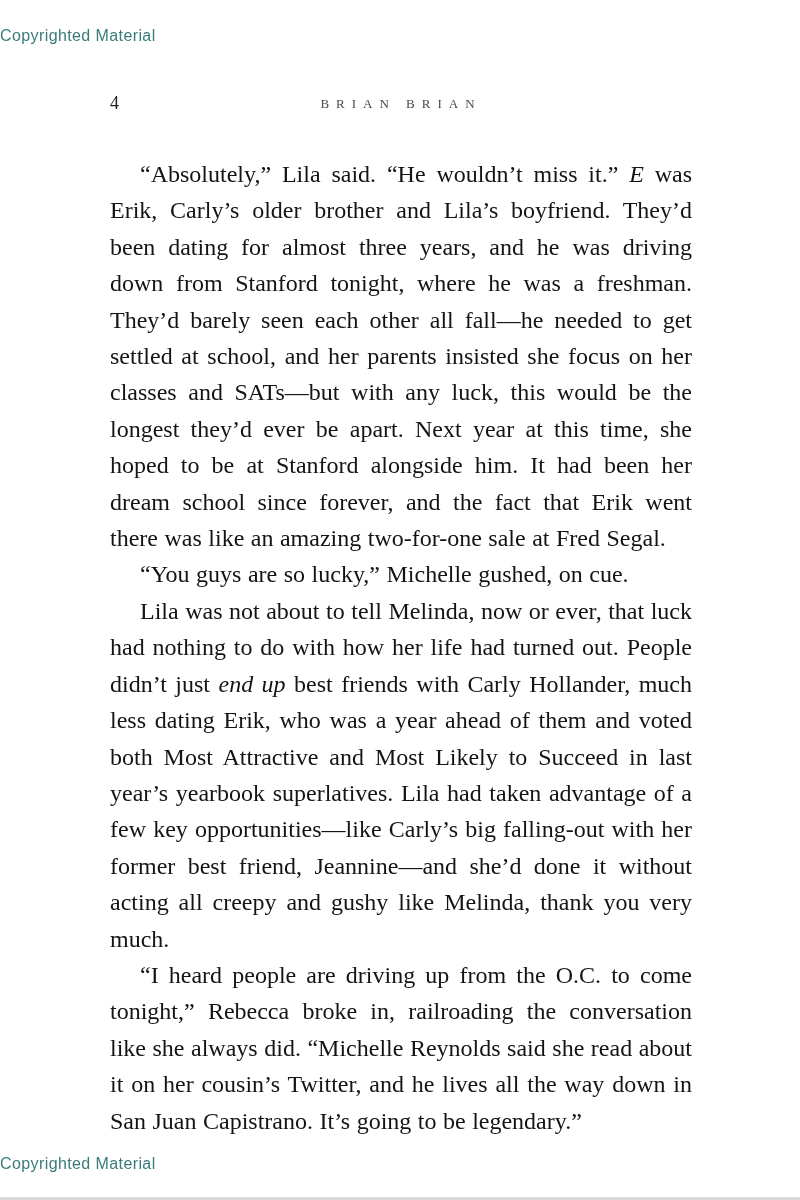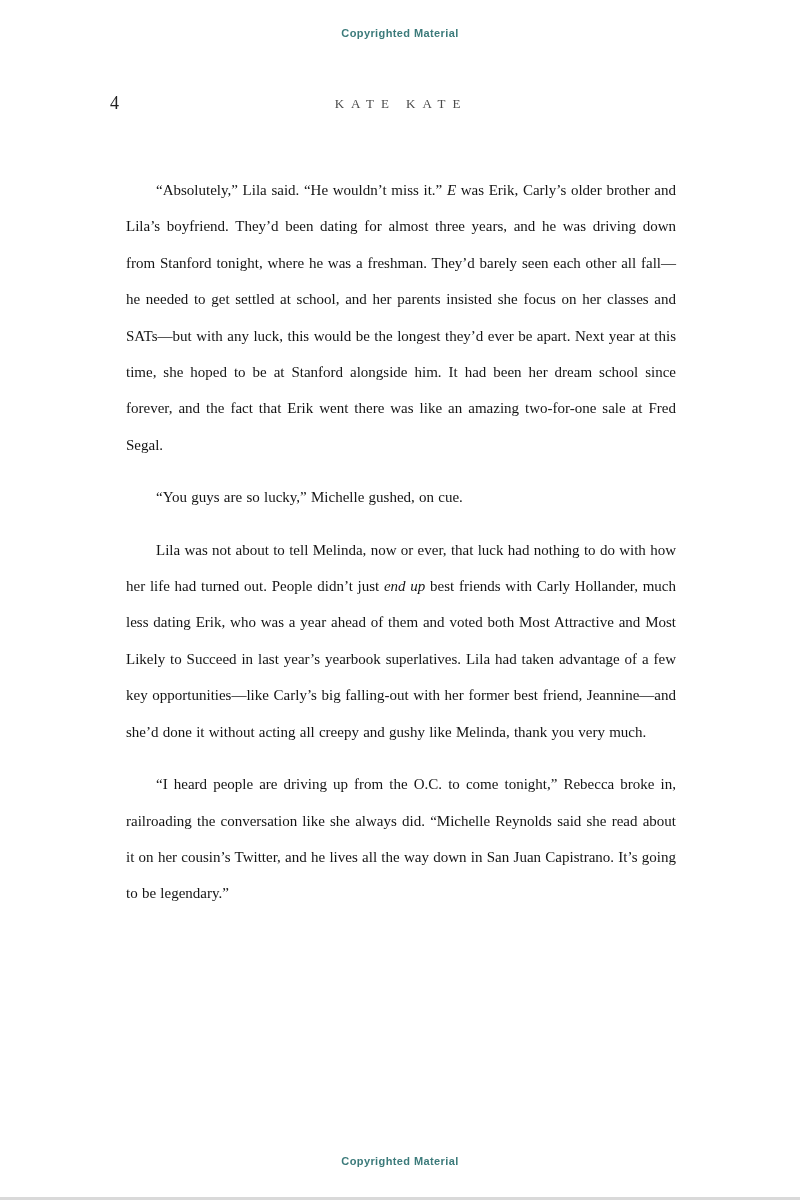--- a/index.html
+++ b/index.html
@@ -12,24 +12,23 @@
     width: 800px;
     height: 1200px;
     background: #ffffff;
     overflow: hidden;
     font-family: "Liberation Serif", serif;
   }
   .copyright {
     position: absolute;
     left: 0;
     width: 100%;
-    text-align: center;
     font-family: "Liberation Sans", sans-serif;
-    font-weight: bold;
-    font-size: 11px;
+    font-weight: normal;
+    font-size: 16px;
     letter-spacing: 0.4px;
   }
   .copyright.top { top: 27px; }
   .copyright.bottom { top: 1155px; }
 
   .page-header {
     position: absolute;
     top: 93px;
     left: 110px;
     width: 582px;
@@ -53,26 +52,26 @@
     padding-top: 3px;
   }
 
   .body-text {
     position: absolute;
     top: 156px;
     left: 110px;
     width: 582px;
   }
   .body-text p {
-    margin: 16px;
+    margin: 0;
     padding: 0;
     text-align: justify;
     text-indent: 30px;
     font-family: "Liberation Serif", serif;
-    font-size: 15px;
+    font-size: 24px;
     line-height: 36.4px;
     color: #141414;
     word-spacing: 0.5px;
   }
   .body-text p span.italic {
     font-style: italic;
   }
 
   .page-edge {
     position: absolute;
@@ -85,21 +84,21 @@
 </style>
 </head>
 <body>
 
 <div class="page">
 
   <div class="copyright top" style="color: rgb(59, 122, 122);">Copyrighted Material</div>
 
   <div class="page-header">
     <span class="page-number">4</span>
-    <span class="running-header" style="color: rgb(74, 74, 74);">KATE KATE</span>
+    <span class="running-header" style="color: rgb(74, 74, 74);">BRIAN BRIAN</span>
   </div>
 
   <div class="body-text">
       <p><span>“Absolutely,” Lila said. “He wouldn’t miss it.” </span><span class="italic">E</span><span> was Erik, Carly’s older brother and Lila’s boyfriend. They’d been dating for almost three years, and he was driving down from Stanford tonight, where he was a freshman. They’d barely seen each other all fall—he needed to get settled at school, and her parents insisted she focus on her classes and SATs—but with any luck, this would be the longest they’d ever be apart. Next year at this time, she hoped to be at Stanford alongside him. It had been her dream school since forever, and the fact that Erik went there was like an amazing two-for-one sale at Fred Segal.</span></p>
       <p><span>“You guys are so lucky,” Michelle gushed, on cue.</span></p>
       <p><span>Lila was not about to tell Melinda, now or ever, that luck had nothing to do with how her life had turned out. People didn’t just </span><span class="italic">end up</span><span> best friends with Carly Hollander, much less dating Erik, who was a year ahead of them and voted both Most Attractive and Most Likely to Succeed in last year’s yearbook superlatives. Lila had taken advantage of a few key opportunities—like Carly’s big falling-out with her former best friend, Jeannine—and she’d done it without acting all creepy and gushy like Melinda, thank you very much.</span></p>
       <p><span>“I heard people are driving up from the O.C. to come tonight,” Rebecca broke in, railroading the conversation like she always did. “Michelle Reynolds said she read about it on her cousin’s Twitter, and he lives all the way down in San Juan Capistrano. It’s going to be legendary.”</span></p>
     </div>
 
   <div class="copyright bottom" style="color: rgb(59, 122, 122);">Copyrighted Material</div>

